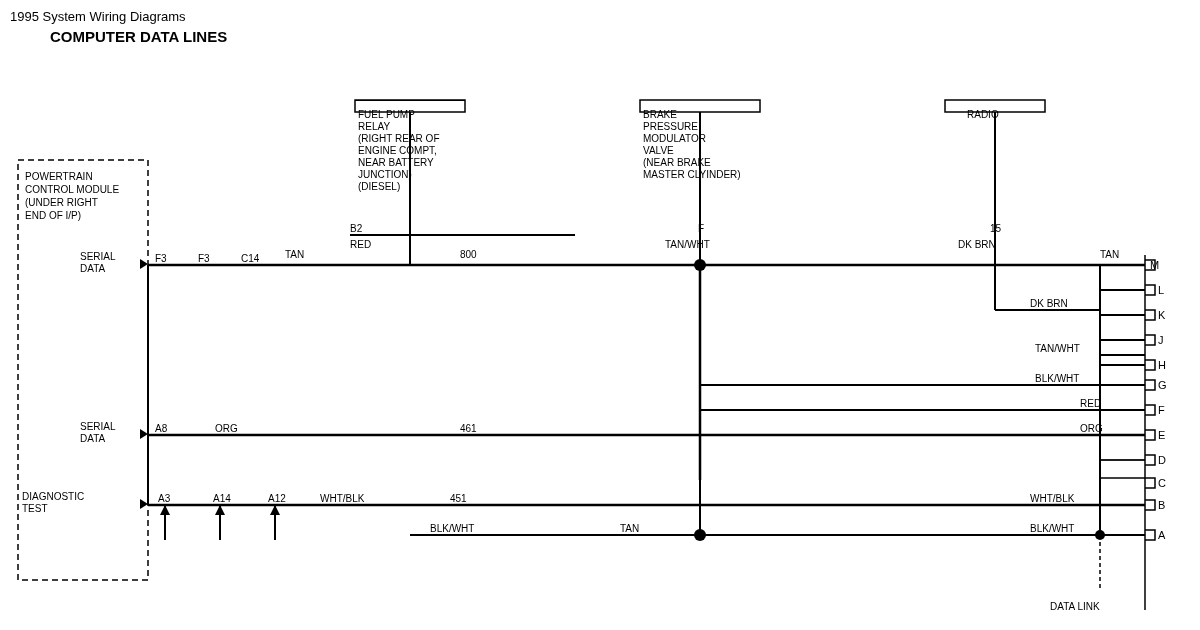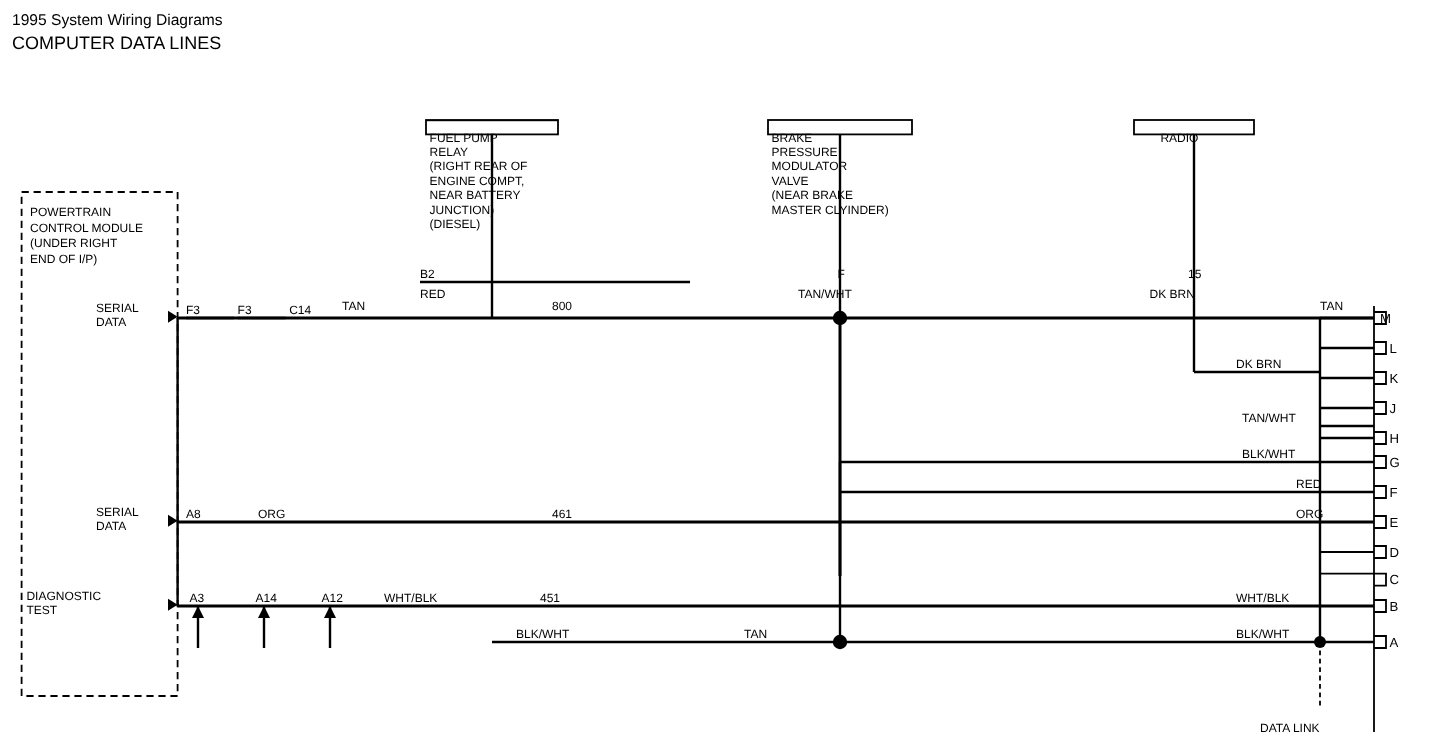--- a/index.html
+++ b/index.html
@@ -24,21 +24,22 @@
       top: 8px;
       left: 10px;
     }
     .title-line {
       font-size: 13px;
       color: #000;
       line-height: 1.4;
     }
     .title-main {
       font-size: 15px;
-      font-weight: normal;
+      font-weight: bold;
+      margin-left: 40px;
     }
     svg.wiring {
       position: absolute;
       top: 0; left: 0;
       width: 1200px;
       height: 630px;
     }
   </style>
 </head>
 <body>

